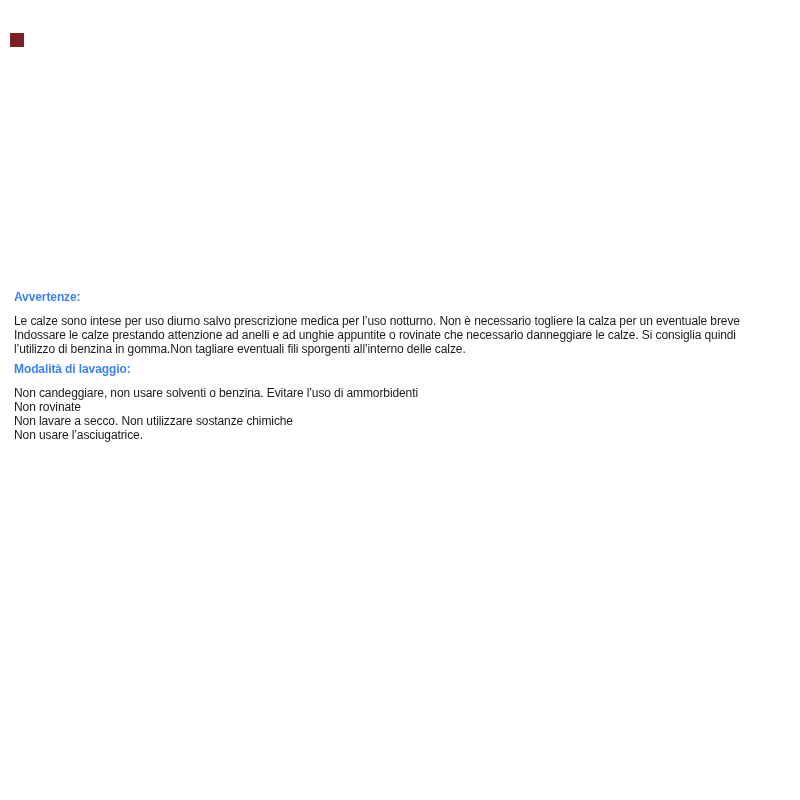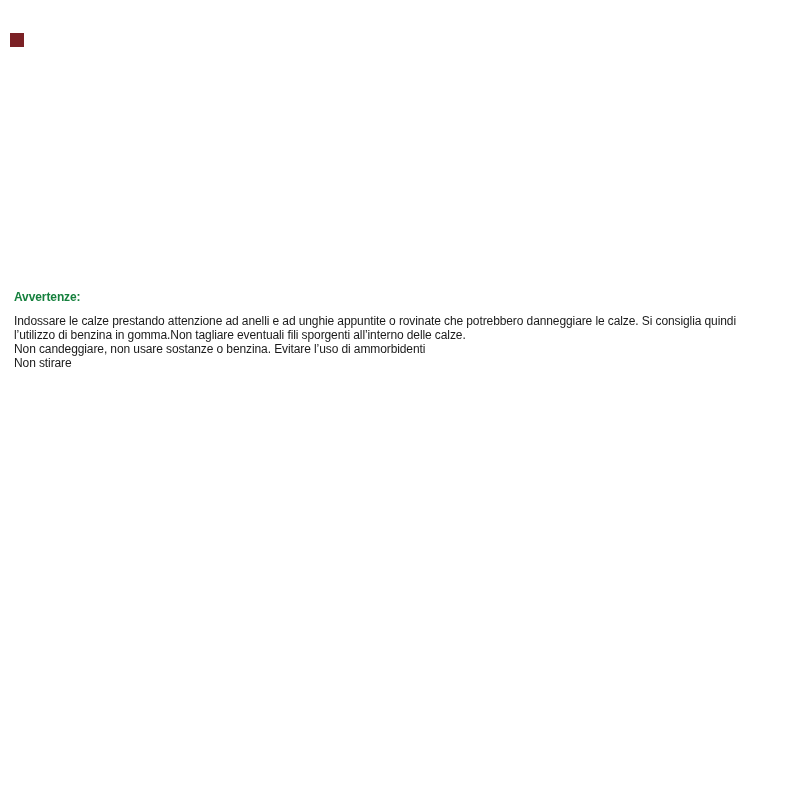--- a/index.html
+++ b/index.html
@@ -28,39 +28,43 @@
     top: 290px;
     width: 772px;
     font-size: 12px;
     line-height: 14px;
     letter-spacing: -0.1px;
   }
   .doc h3 {
     font-size: 12px;
     line-height: 14px;
     font-weight: 700;
-    color: #15803d;
+    color: #3b82f6;
     margin: 6px 0 10px 0;
     letter-spacing: -0.1px;
   }
   .doc h3.first {
     margin-top: 0;
   }
   .line {
     white-space: nowrap;
   }
 </style>
 </head>
 <body>
 
 <div class="swatch" style="background:#7b2125"></div>
 
 <main class="doc">
 
   <h3 class="first">Avvertenze:</h3>
+  <div class="line">Le calze sono intese per uso diurno salvo prescrizione medica per l’uso notturno. Non è necessario togliere la calza per un eventuale breve</div>
 
-  <div class="line">Indossare le calze prestando attenzione ad anelli e ad unghie appuntite o rovinate che potrebbero danneggiare le calze. Si consiglia quindi</div>
+  <div class="line">Indossare le calze prestando attenzione ad anelli e ad unghie appuntite o rovinate che necessario danneggiare le calze. Si consiglia quindi</div>
   <div class="line">l’utilizzo di benzina in gomma.Non tagliare eventuali fili sporgenti all’interno delle calze.</div>
 
-  <div class="line">Non candeggiare, non usare sostanze o benzina. Evitare l’uso di ammorbidenti</div>
-  <div class="line">Non stirare</div>
+  <h3>Modalità di lavaggio:</h3>
+  <div class="line">Non candeggiare, non usare solventi o benzina. Evitare l’uso di ammorbidenti</div>
+  <div class="line">Non rovinate</div>
+  <div class="line">Non lavare a secco. Non utilizzare sostanze chimiche</div>
+  <div class="line">Non usare l’asciugatrice.</div>
 
 </main>
 
 </body></html>

